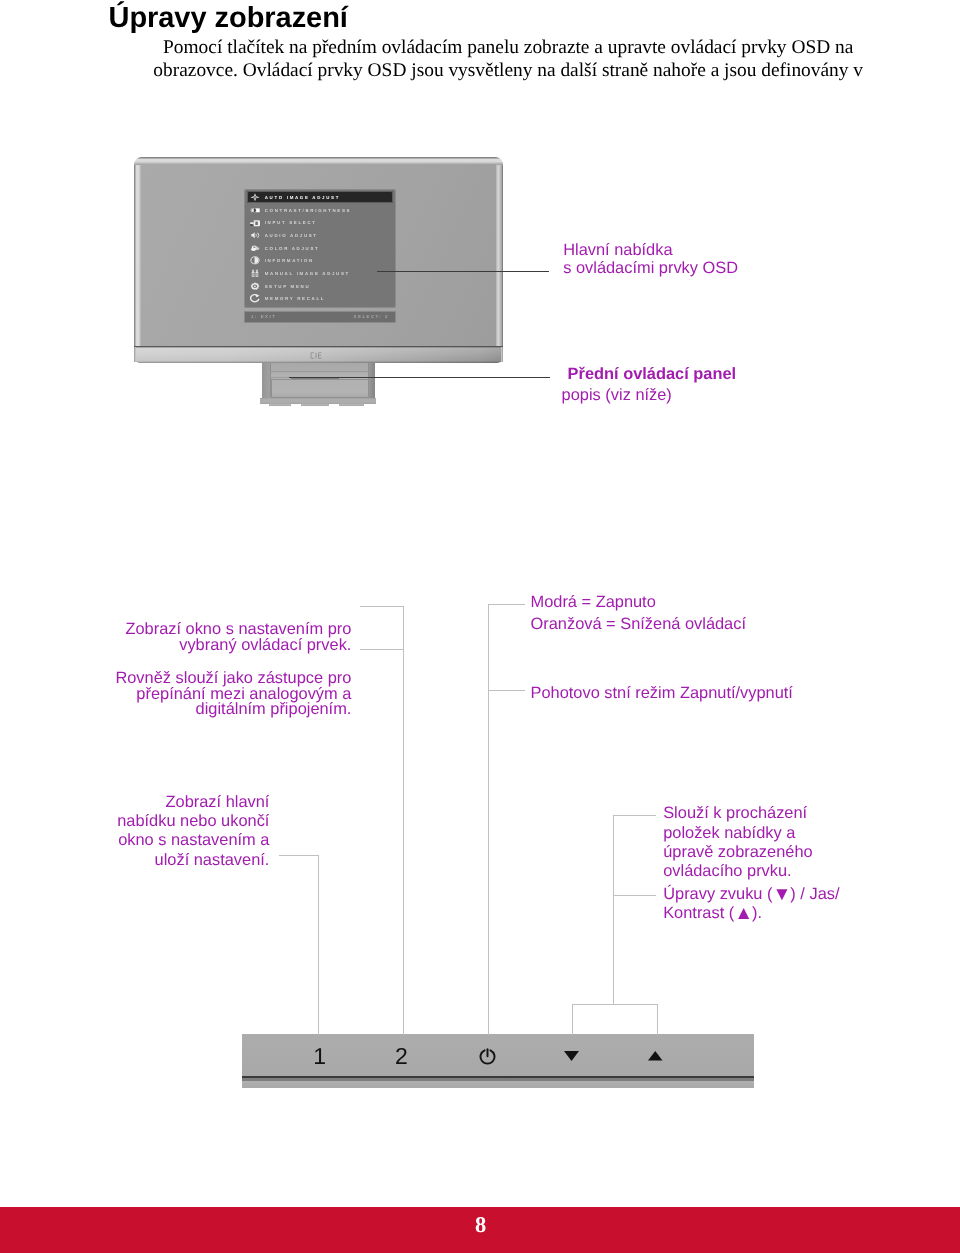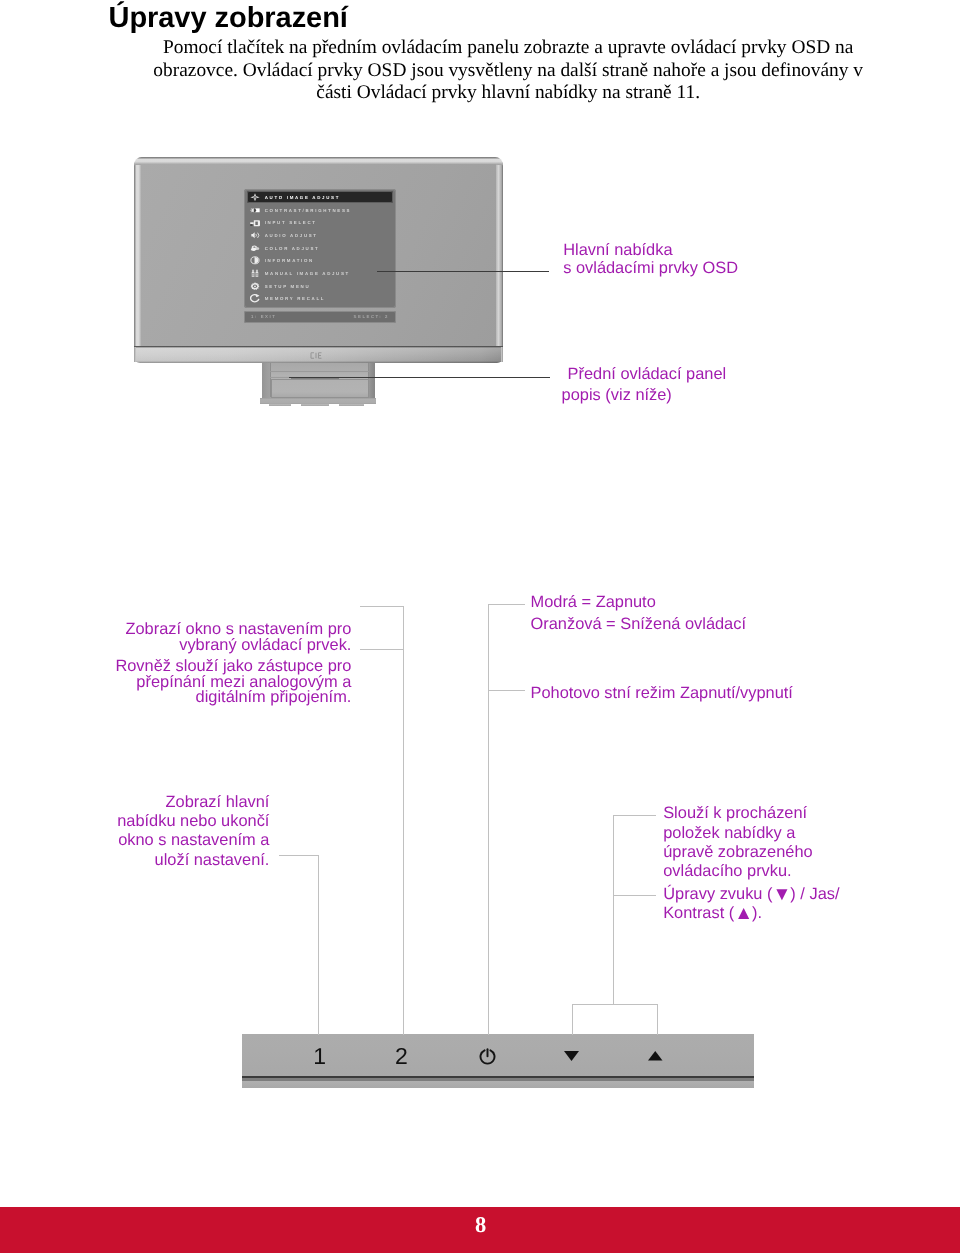--- a/index.html
+++ b/index.html
@@ -71,21 +71,21 @@
   .osd-foot{position:absolute;top:0;height:11.8px;line-height:12.2px;font-size:4.3px;
      letter-spacing:1.55px;color:#a6a6a6;font-weight:bold;}
 
   
   .h{position:absolute;height:0;border-top:1px solid #3b3b3b;}
   .hl{position:absolute;height:0;border-top:1px solid #c0c0c0;}
   .vl{position:absolute;width:0;border-left:1px solid #c0c0c0;}
 
   
   .co{position:absolute;font-size:16.4px;line-height:22.5px;color:#a21caf;white-space:nowrap;}
-  .co .b,.co.b{font-weight:normal;padding-left:6px;}
+  .co .b,.co.b{font-weight:bold;padding-left:6px;}
   .co.r{text-align:right;transform:translateX(-100%);}
   .tri{font-size:19px;line-height:0;display:inline-block;vertical-align:-0.5px;letter-spacing:-3.5px;margin-right:2.5px;}
 
   
   #cpanel{position:absolute;left:242px;top:1034px;width:512px;height:54px;}
   .cp-face{position:absolute;left:0;top:0;width:512px;height:42px;
      background:linear-gradient(180deg,#acacac 0%,#ababab 40%,#a8a8a8 100%);}
   .cp-edge1{position:absolute;left:0;top:42px;width:512px;height:2px;background:#3a3a3a;}
   .cp-edge2{position:absolute;left:0;top:44px;width:512px;height:2.5px;background:#7d7d7d;}
   .cp-edge3{position:absolute;left:0;top:46.5px;width:512px;height:7.5px;
@@ -96,21 +96,20 @@
 </head>
 <body>
 
 <div class="page">
 
   <div id="heading">Úpravy zobrazení</div>
 
   <div id="intro">
     <div>Pomocí tlačítek na předním ovládacím panelu zobrazte a upravte ovládací prvky OSD na</div>
     <div>obrazovce. Ovládací prvky OSD jsou vysvětleny na další straně nahoře a jsou definovány v</div>
-    <div>části Ovládací prvky hlavní nabídky na straně 11.</div>
   </div>
 
   <div id="monitor">
     <div class="mon-bezel">
       <div class="mon-topedge"></div>
       <div class="mon-screen"></div>
     </div>
     <div class="mon-chin"></div>
     <svg class="mon-logo" viewBox="0 0 25 14">
       <g fill="none" stroke="#5e5e5e" stroke-width="2.2">
@@ -247,21 +246,21 @@
   </div>
 
   <div class="co" id="co-front" style="left:561.6px;top:363.6px;line-height:21.6px">
     <div class="b">Přední ovládací panel</div>
     <div>popis (viz níže)</div>
   </div>
 
   <div class="co r" id="co-b1" style="left:351.4px;top:622px;line-height:15.6px">
     <div>Zobrazí okno s nastavením pro</div>
     <div>vybraný ovládací prvek.</div>
-    <div style="margin-top:6px">Rovněž slouží jako zástupce pro</div>
+    <div style="margin-top:18px">Rovněž slouží jako zástupce pro</div>
     <div>přepínání mezi analogovým a</div>
     <div>digitálním připojením.</div>
   </div>
 
   <div class="co" id="co-led" style="left:530.5px;top:591px;line-height:22.4px">
     <div>Modrá = Zapnuto</div>
     <div>Oranžová = Snížená ovládací</div>
   </div>
 
   <div class="co" id="co-standby" style="left:530.5px;top:682px;line-height:22.4px">Pohotovo stní režim Zapnutí/vypnutí</div>

